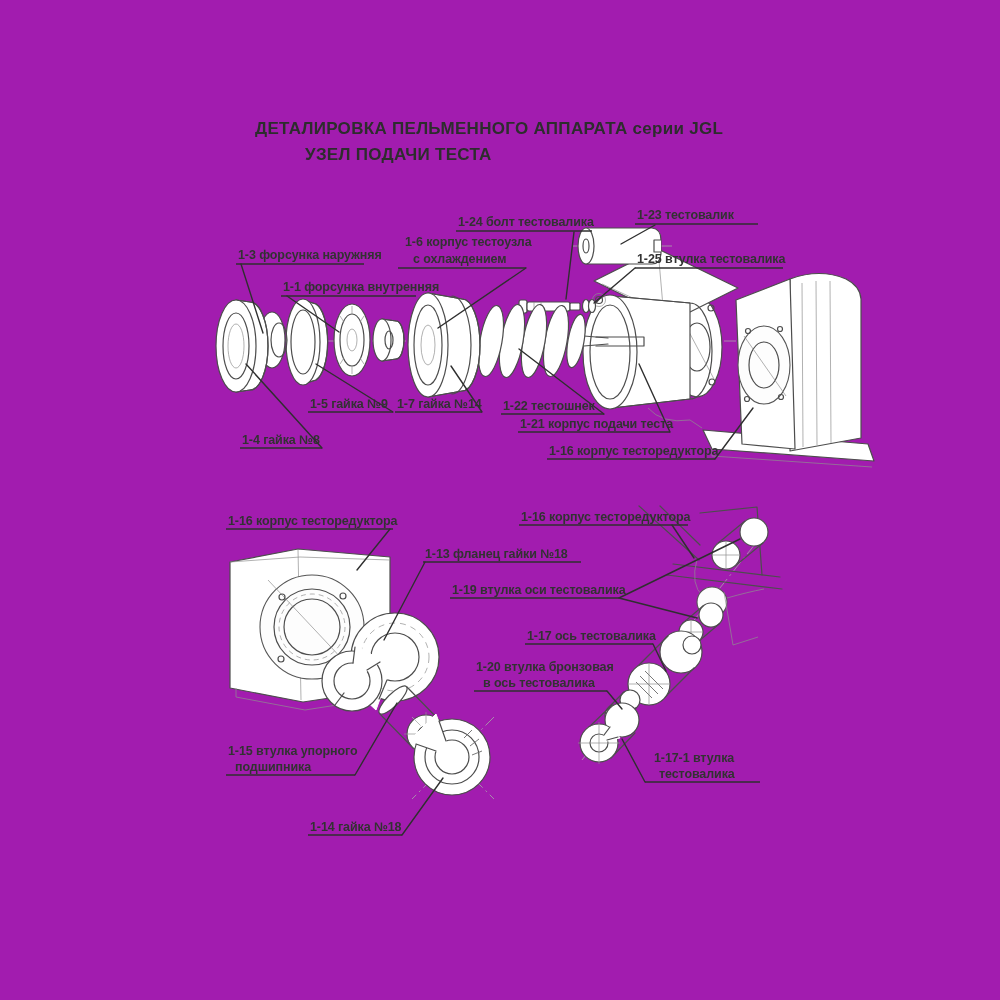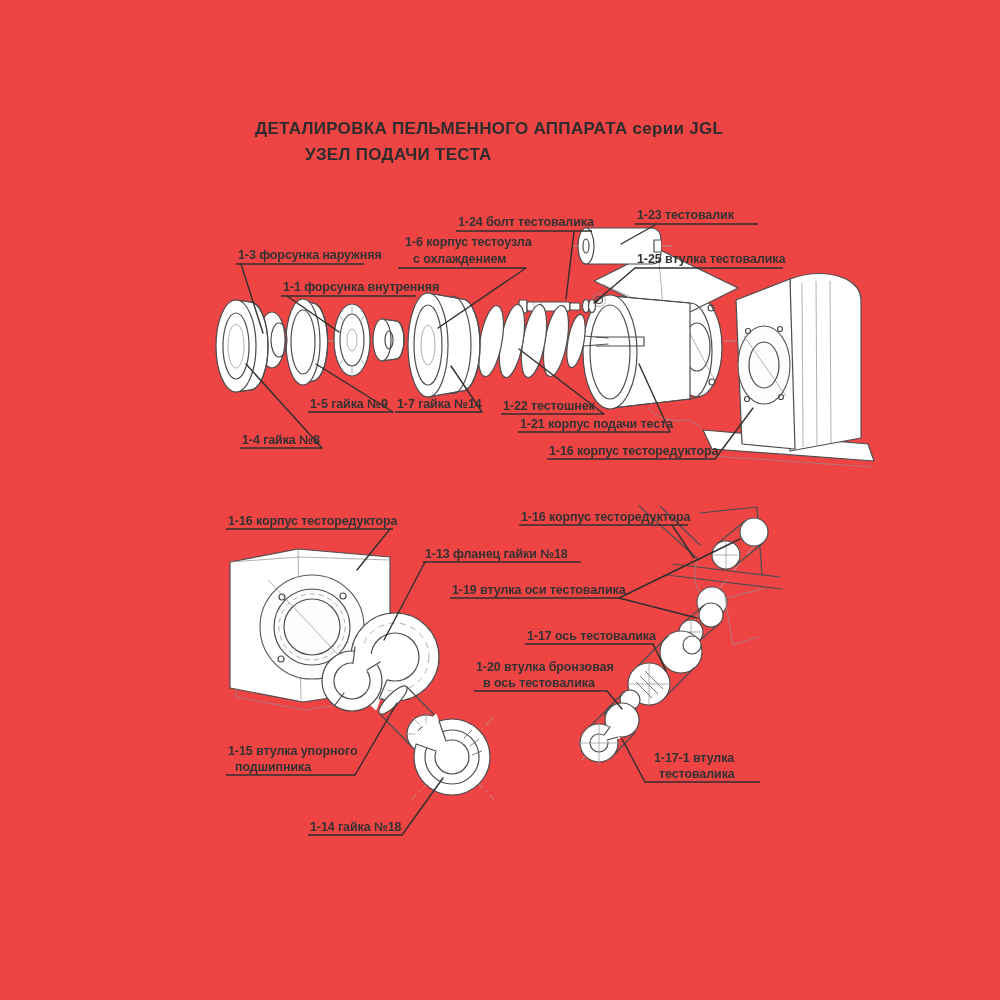--- a/index.html
+++ b/index.html
@@ -1,16 +1,16 @@
 <!DOCTYPE html>
 <html><head>
 <meta charset="utf-8">
 <style>
   html,body{margin:0;padding:0;background:#fff;}
-  .page{position:relative;width:1000px;height:1000px;background:#ef4444;overflow:hidden;}
+  .page{position:relative;width:1000px;height:1000px;background:#a21caf;overflow:hidden;}
   svg{display:block;}
   .ttl{font:700 17px "Liberation Sans",sans-serif;fill:#2d2d2d;letter-spacing:.3px;}
   .lbl{font:700 12.5px "Liberation Sans",sans-serif;fill:#323232;letter-spacing:-.1px;}
   .ln{fill:none;stroke:#4d4d4d;stroke-width:1.2;stroke-linecap:round;stroke-linejoin:round;}
   .lnf{fill:#ffffff;stroke:#4d4d4d;stroke-width:1.2;stroke-linejoin:round;}
   .lnf2{fill:#fdfdfd;stroke:#565656;stroke-width:1.1;stroke-linejoin:round;}
   .thin{fill:none;stroke:#8f8f8f;stroke-width:.7;}
   .cl{fill:none;stroke:#a9a9a9;stroke-width:.8;stroke-dasharray:12 4 2 4;}
   .ldr{fill:none;stroke:#2f2f2f;stroke-width:1.4;stroke-linecap:round;stroke-linejoin:round;}
   .ul{stroke:#2f2f2f;stroke-width:1.3;}

